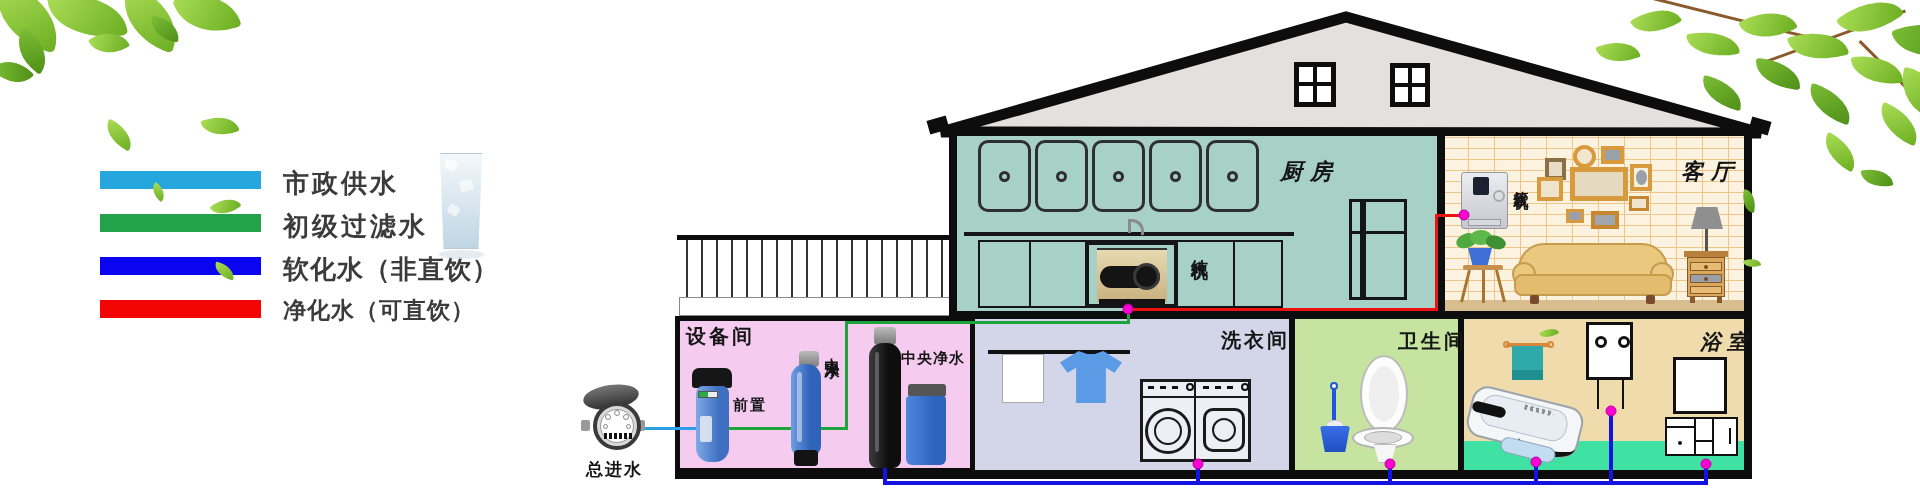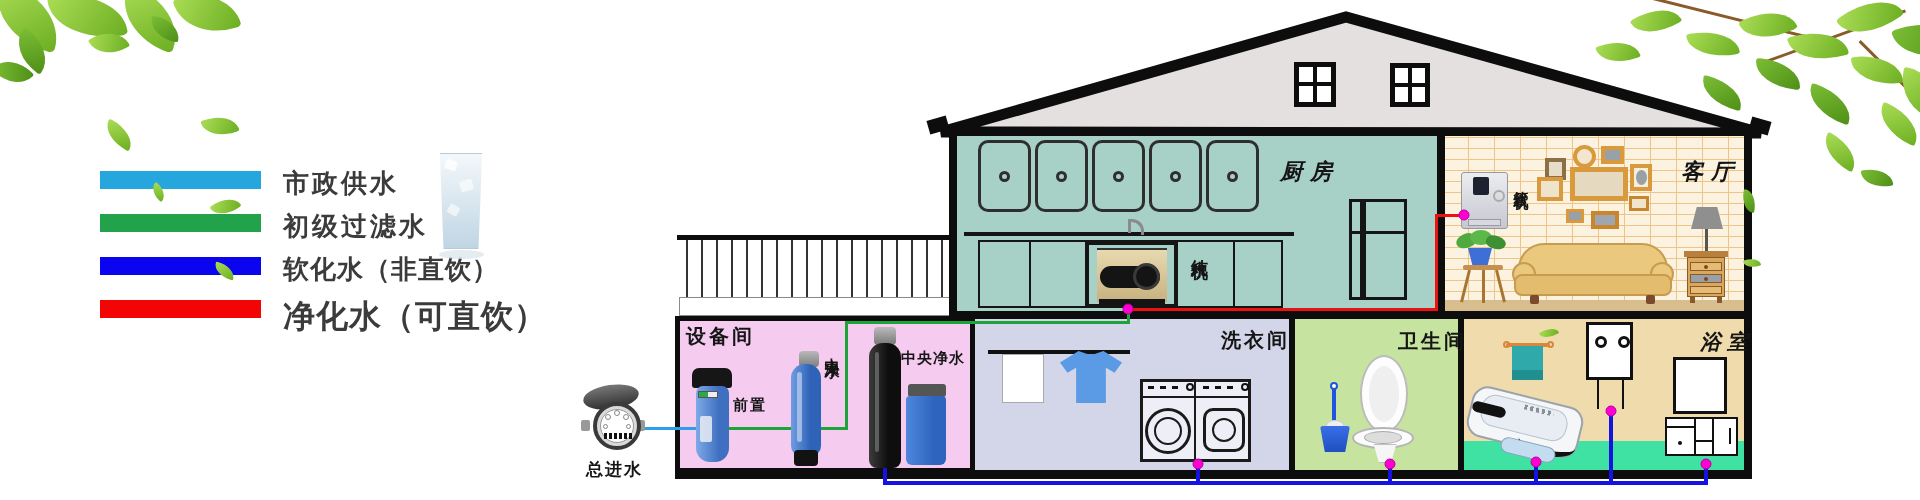--- a/index.html
+++ b/index.html
@@ -31,21 +31,21 @@
     <div class="abs" style="left:100px;top:171px;width:161px;height:18px;background:#25A7DE"></div>
     <div class="lbl" style="left:283px;top:166px;font-size:26px;letter-spacing:3px;color:#3b3b3b">市政供水</div>
 
     <div class="abs" style="left:100px;top:214px;width:161px;height:18px;background:#21A24B"></div>
     <div class="lbl" style="left:283px;top:209px;font-size:26px;letter-spacing:3px;color:#3b3b3b">初级过滤水</div>
 
     <div class="abs" style="left:100px;top:257px;width:161px;height:18px;background:#0A04F0"></div>
     <div class="lbl" style="left:283px;top:252px;font-size:26px;letter-spacing:1px;color:#3b3b3b">软化水（非直饮）</div>
 
     <div class="abs" style="left:100px;top:300px;width:161px;height:18px;background:#F30505"></div>
-    <div class="lbl" style="left:283px;top:295px;font-size:32px;letter-spacing:1px;color:#3b3b3b">净化水（可直饮）</div>
+    <div class="lbl" style="left:283px;top:295px;font-size:23px;letter-spacing:1px;color:#3b3b3b">净化水（可直饮）</div>
   </div>
 
   <div>
     <div class="abs" style="left:438px;top:153px;width:46px;height:96px;clip-path:polygon(4% 0,96% 0,88% 100%,12% 100%);background:linear-gradient(180deg,#f3f8fb,#d7e5ee 55%,#c0d5e3);border:1px solid #b9c9d6"></div>
     <div class="abs" style="left:445px;top:160px;width:12px;height:10px;background:rgba(255,255,255,.75);transform:rotate(20deg);border-radius:2px"></div>
     <div class="abs" style="left:460px;top:180px;width:13px;height:11px;background:rgba(255,255,255,.6);transform:rotate(-15deg);border-radius:2px"></div>
     <div class="abs" style="left:448px;top:205px;width:11px;height:10px;background:rgba(255,255,255,.6);transform:rotate(30deg);border-radius:2px"></div>
     <div class="abs" style="left:439px;top:250px;width:45px;height:9px;background:#dde7ee;border-radius:50%;opacity:.8"></div>
   </div>
 

